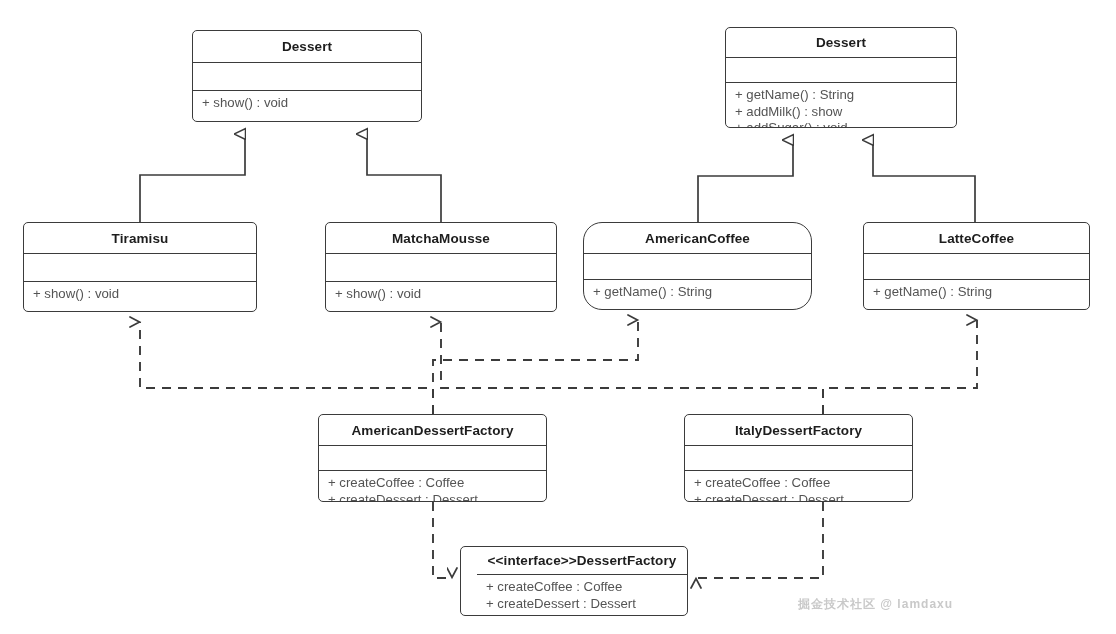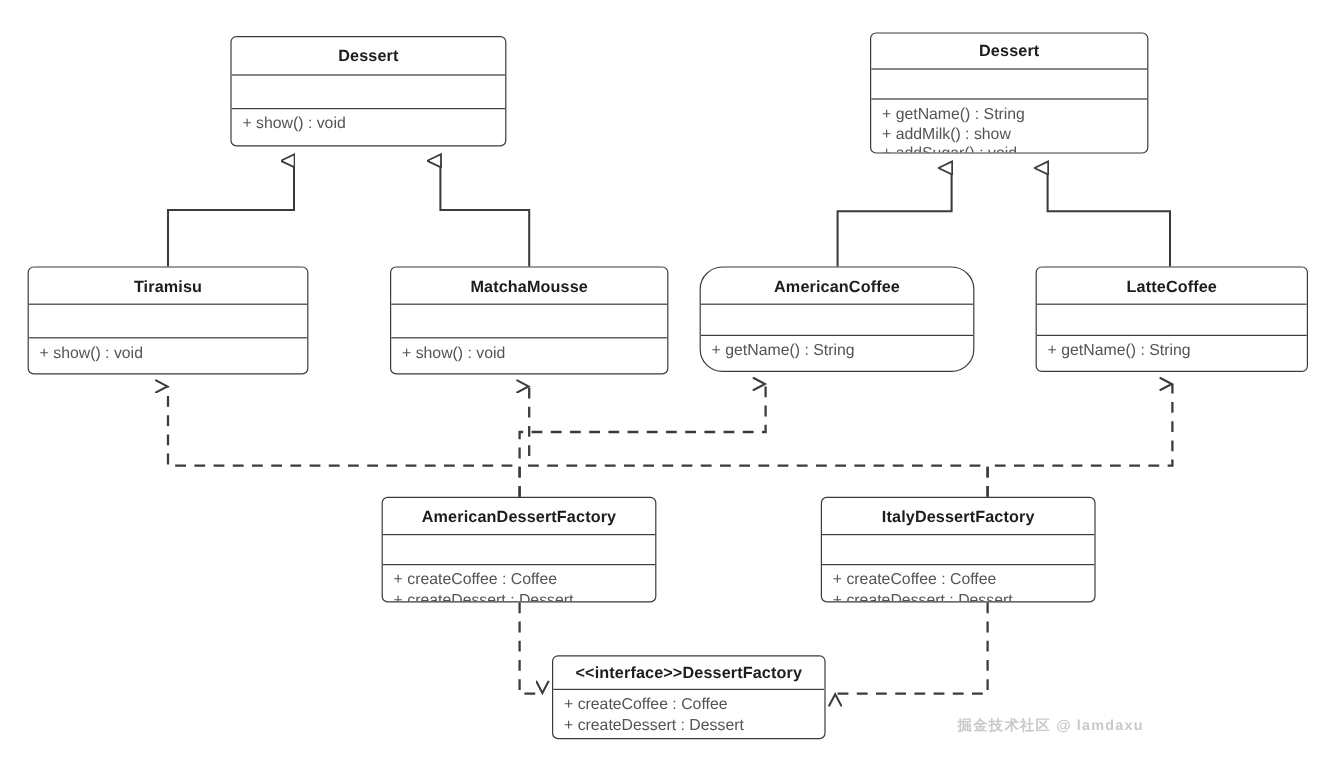--- a/index.html
+++ b/index.html
@@ -158,21 +158,21 @@
 
   <div class="cls" style="left:684px;top:414px;width:229px;height:88px;">
     <div class="hdr" style="height:31px;">ItalyDessertFactory</div>
     <div class="attrs" style="height:25px;"></div>
     <div class="ops">
       <div class="op">+ createCoffee : Coffee</div>
       <div class="op">+ createDessert : Dessert</div>
     </div>
   </div>
 
-  <div class="cls ifc" style="left:460px;top:546px;width:228px;height:70px;">
+  <div class="cls ifc" style="left:460px;top:546px;width:228px;height:70px;padding-left:16px;">
     <div class="hdr" style="height:28px;">
       <span class="stereo">&lt;&lt;interface&gt;&gt;</span>
       <span>DessertFactory</span>
     </div>
     <div class="ops">
       <div class="op">+ createCoffee : Coffee</div>
       <div class="op">+ createDessert : Dessert</div>
     </div>
   </div>
 

